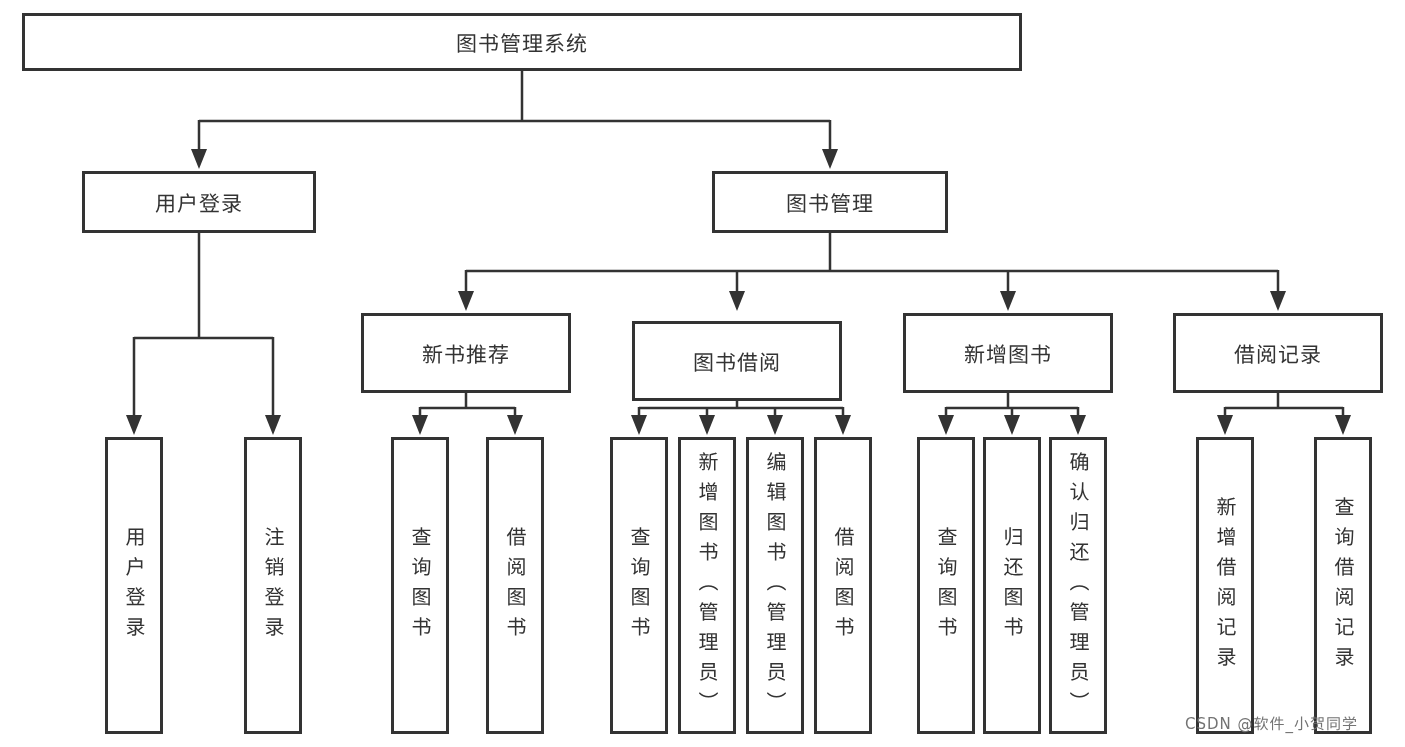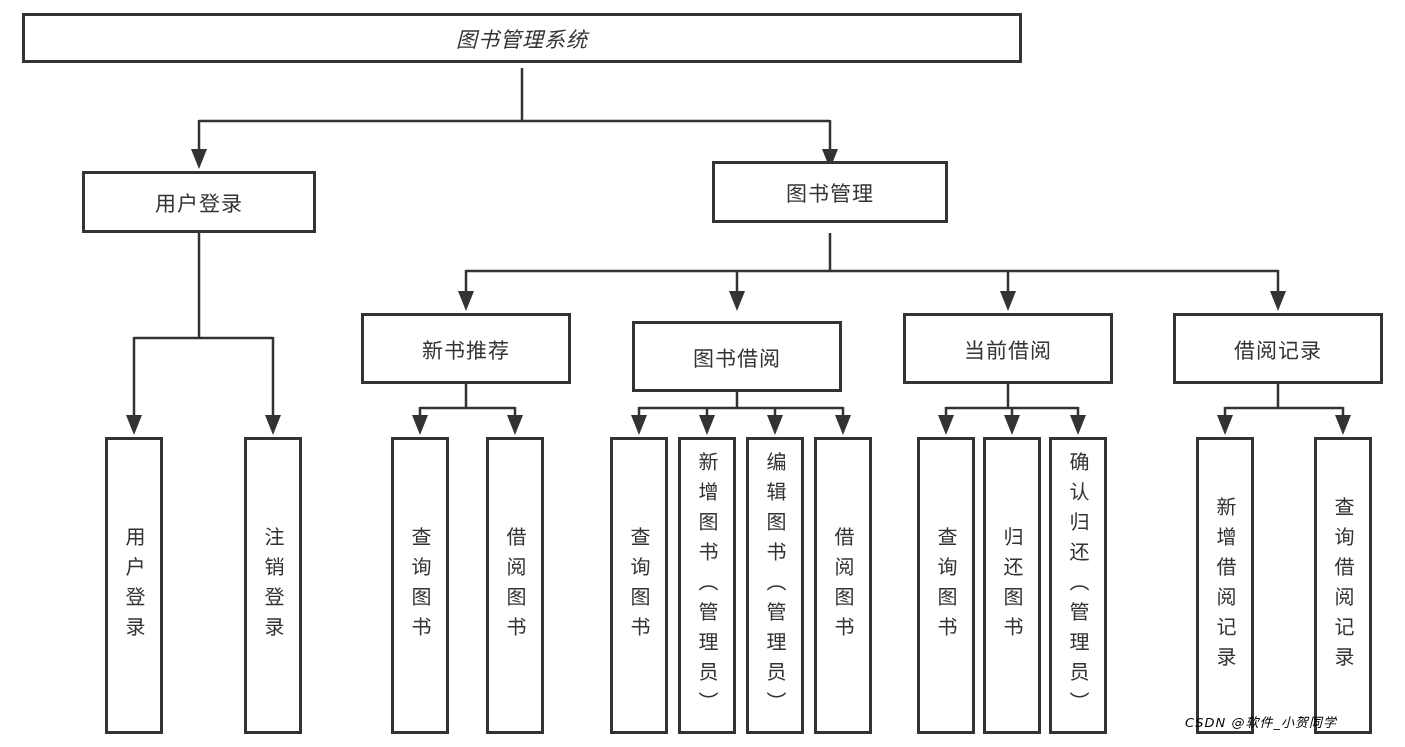--- a/index.html
+++ b/index.html
@@ -7,29 +7,29 @@
     position:relative;width:1405px;height:747px;background:#ffffff;
     font-family:"DejaVu Sans","Liberation Sans",sans-serif;overflow:hidden;
   }
   .stage svg{position:absolute;left:0;top:0;}
   .box{
     position:absolute;background:#ffffff;border:3px solid #333333;
     box-sizing:border-box;display:flex;align-items:center;justify-content:center;
     color:#333333;
   }
   .hlabel{font-size:21px;letter-spacing:1px;white-space:nowrap;}
-  .l3{width:210px;height:71px;top:313px;}
+  .l3{width:210px;height:80px;top:313px;}
   .leaf{width:58px;height:297px;top:437px;}
   .vtext{
     writing-mode:vertical-rl;text-orientation:mixed;
     font-size:20px;letter-spacing:10px;color:#333333;line-height:1;
   }
   .watermark{
-    position:absolute;left:1185px;top:712px;font-size:13px;
-    color:#000000;white-space:nowrap;letter-spacing:1px;font-style:italic;
+    position:absolute;left:1185px;top:712px;font-size:15px;
+    color:#737373;white-space:nowrap;letter-spacing:1px;
   }
 </style>
 </head>
 <body>
 
 <div class="stage">
 
   <svg width="1405" height="747">
     <g stroke="#333333" stroke-width="2.5" fill="none">
       <path d="M522,68 V121 M199,121 H830 M199,120 V152 M830,120 V152"></path>
@@ -56,39 +56,39 @@
       <polygon points="767,415 783,415 775,435"></polygon>
       <polygon points="835,415 851,415 843,435"></polygon>
       <polygon points="938,415 954,415 946,435"></polygon>
       <polygon points="1004,415 1020,415 1012,435"></polygon>
       <polygon points="1070,415 1086,415 1078,435"></polygon>
       <polygon points="1217,415 1233,415 1225,435"></polygon>
       <polygon points="1335,415 1351,415 1343,435"></polygon>
     </g>
   </svg>
 
-  <div class="box" style="left:22px;top:13px;width:1000px;height:50px;font-style:italic;">
+  <div class="box" style="left:22px;top:13px;width:1000px;height:58px;">
     <span class="hlabel">图书管理系统</span>
   </div>
 
   <div class="box" style="left:82px;top:171px;width:234px;height:62px;">
     <span class="hlabel">用户登录</span>
   </div>
-  <div class="box" style="left:712px;top:161px;width:236px;height:62px;">
+  <div class="box" style="left:712px;top:171px;width:236px;height:62px;">
     <span class="hlabel">图书管理</span>
   </div>
 
   <div class="box l3" style="left:361px;">
     <span class="hlabel">新书推荐</span>
   </div>
   <div class="box l3" style="left:632px;margin-top:8px;">
     <span class="hlabel">图书借阅</span>
   </div>
   <div class="box l3" style="left:903px;">
-    <span class="hlabel">当前借阅</span>
+    <span class="hlabel">新增图书</span>
   </div>
   <div class="box l3" style="left:1173px;align-items:center;">
     <span class="hlabel">借阅记录</span>
   </div>
 
   <div class="box leaf" style="left:105px;">
     <span class="vtext">用户登录</span>
   </div>
   <div class="box leaf" style="left:244px;">
     <span class="vtext">注销登录</span>

